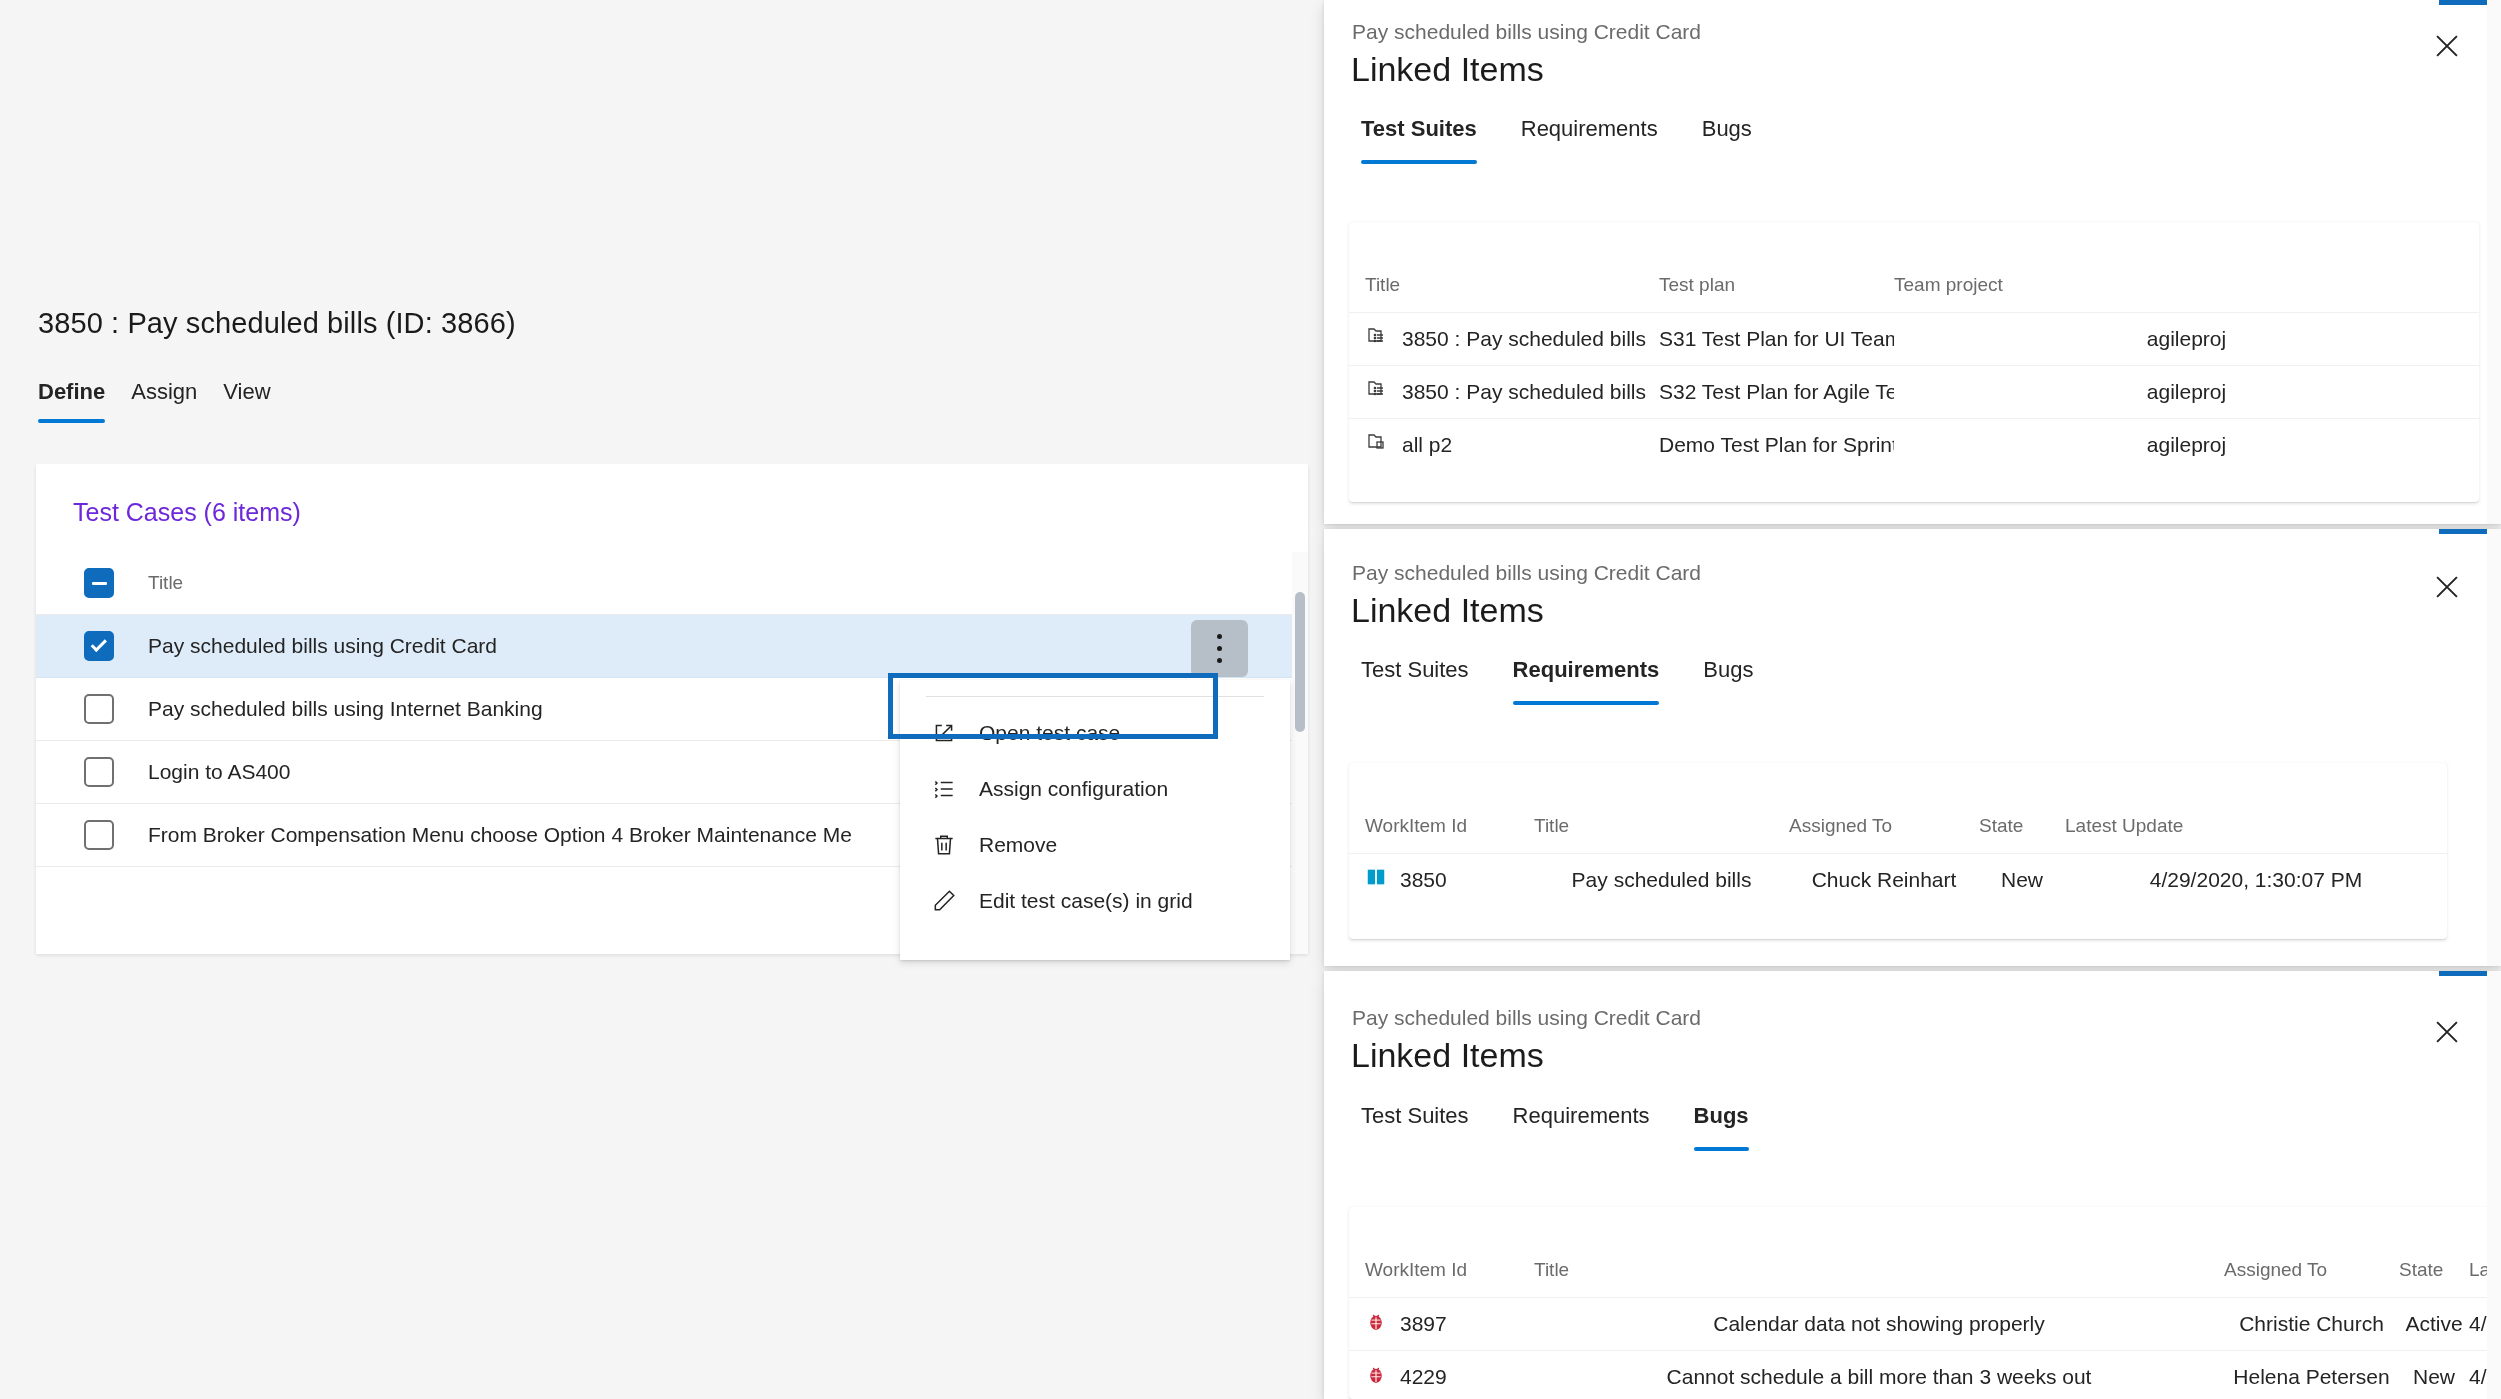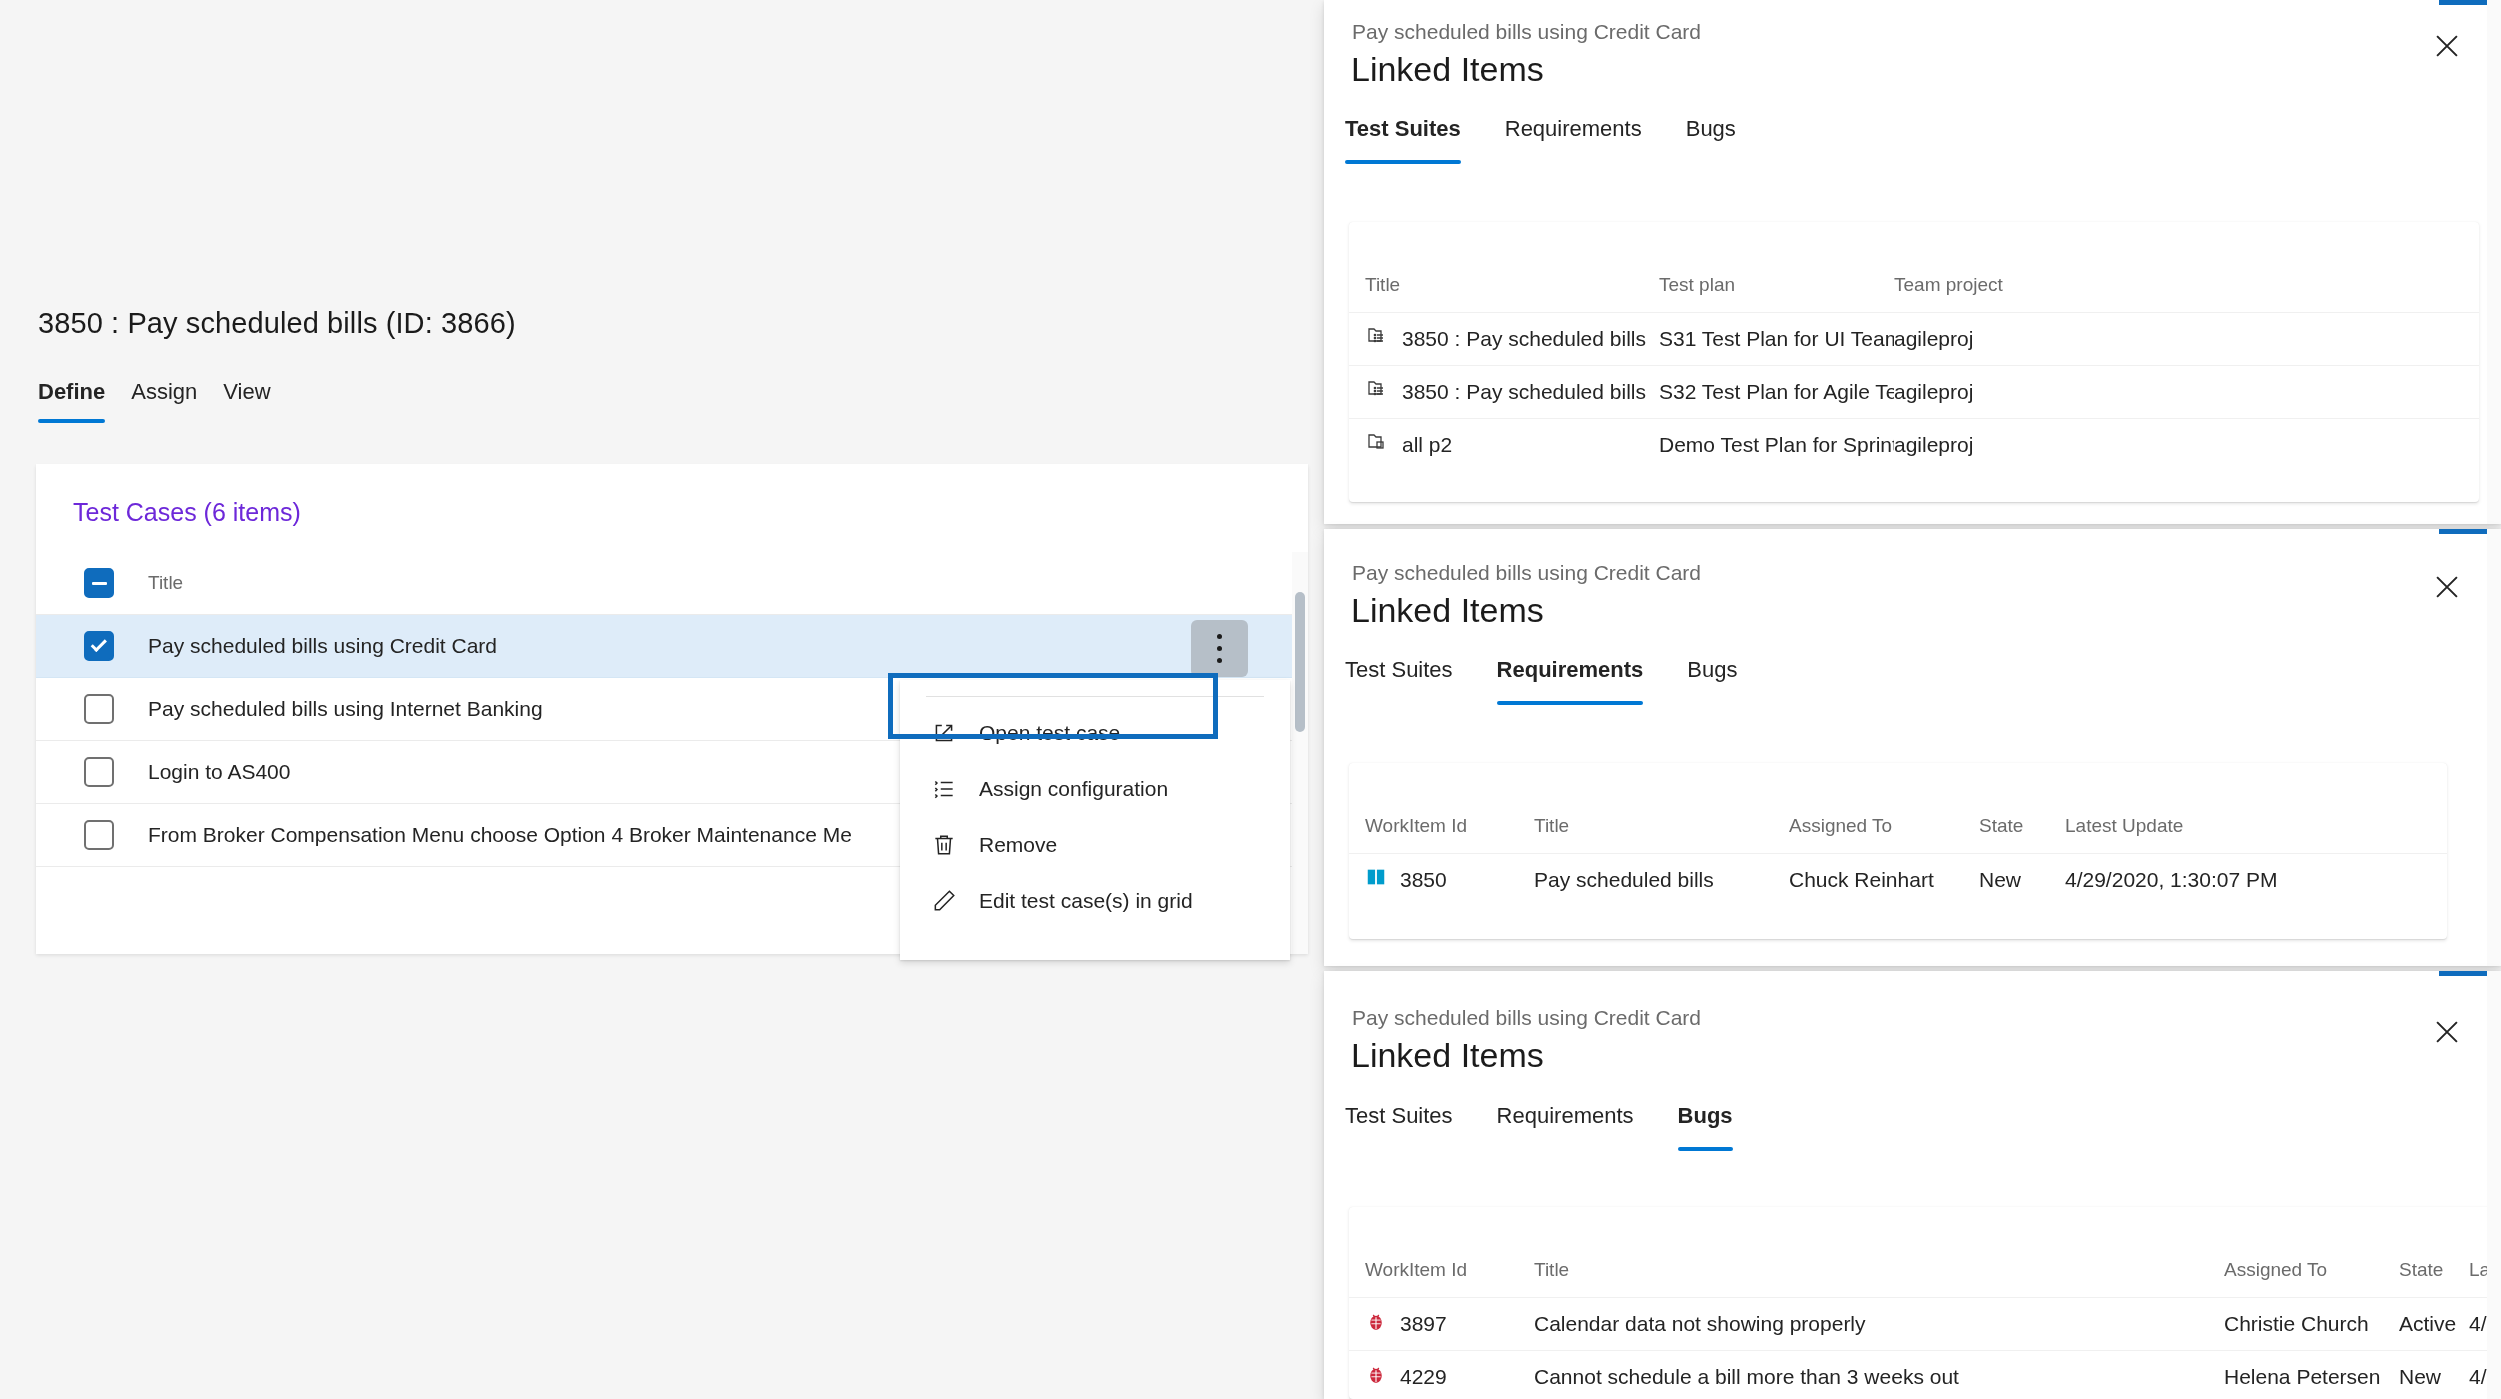--- a/index.html
+++ b/index.html
@@ -145,21 +145,21 @@
   .panel-title {
     position: absolute; left: 27px; font-size: 34px; color: #1b1b1b;
     white-space: nowrap;
   }
   .panel-close {
     position: absolute; right: 30px; width: 48px; height: 48px;
     display: flex; align-items: center; justify-content: center; cursor: pointer;
   }
   .panel-close svg { stroke: #242424; stroke-width: 1.6; }
 
-  .panel-tabs { position: absolute; left: 11px; display: flex; gap: 24px; align-items: flex-start; }
+  .panel-tabs { position: absolute; left: 27px; display: flex; gap: 24px; align-items: flex-start; }
   .ptab {
     position: relative; font-size: 22px; color: #242424;
     padding: 6px 10px 22px 10px; cursor: pointer; white-space: nowrap;
   }
   .ptab.selected { font-weight: 700; }
   .ptab.selected::after {
     content: ""; position: absolute; left: 10px; right: 10px; bottom: 0;
     height: 4px; background: #0078d4; border-radius: 2px;
   }
 
@@ -170,21 +170,21 @@
     overflow: hidden;
   }
   table.grid { border-collapse: collapse; width: 100%; table-layout: fixed; }
   table.grid th {
     text-align: left; font-weight: 400; font-size: 19px; color: #6b6b6b;
     padding: 0 0 16px 0; vertical-align: bottom; white-space: nowrap;
   }
   table.grid thead tr { height: 90px; }
   table.grid tbody tr { height: 53px; border-top: 1px solid #f0f0f0; }
   table.grid td {
-    font-size: 21px; color: #242424; white-space: nowrap; overflow: hidden;
+    font-size: 21px; color: #242424; white-space: nowrap; overflow: hidden; text-align: center;
   }
   .cell-with-icon { display: flex; align-items: center; gap: 13px; }
 
   .icon-suite, .icon-req, .icon-bug { flex: none; display: block; }
 
   .panel-scroll-edge {
     position: absolute; right: 0; top: 0; width: 14px; height: 100%;
     background: #fafafa;
   }
 </style>

